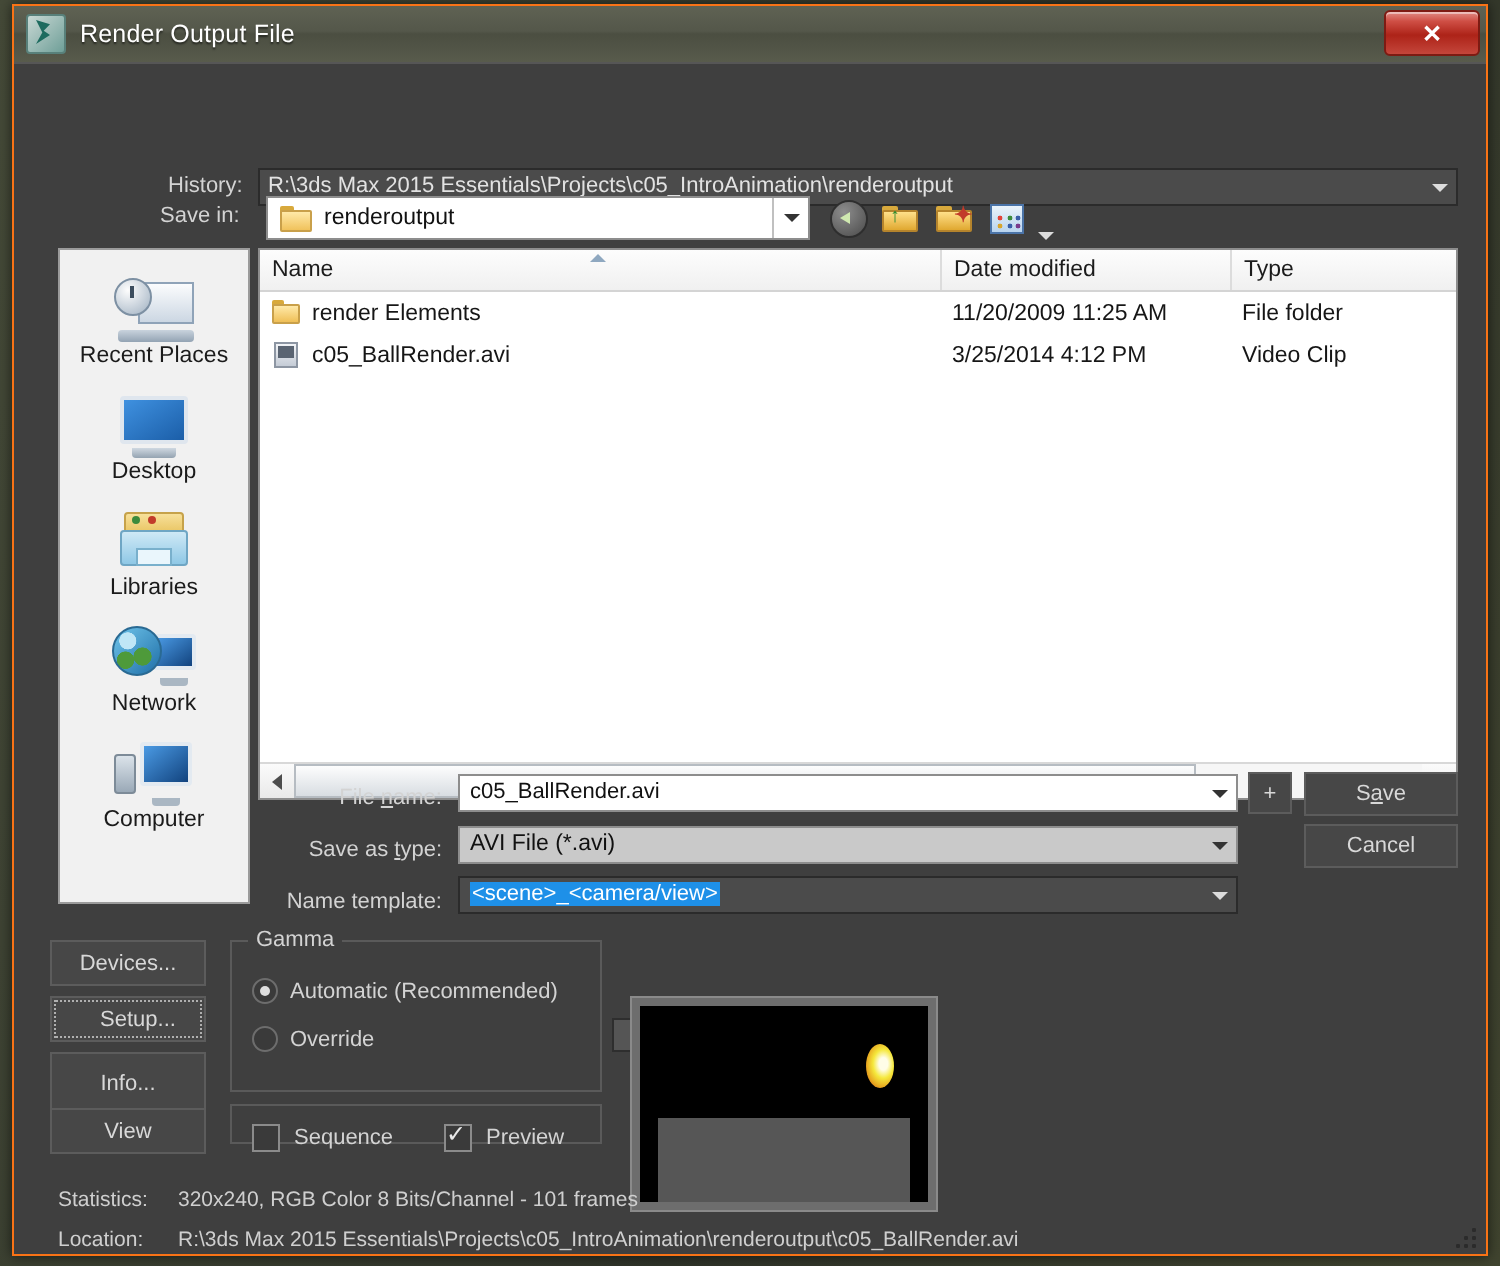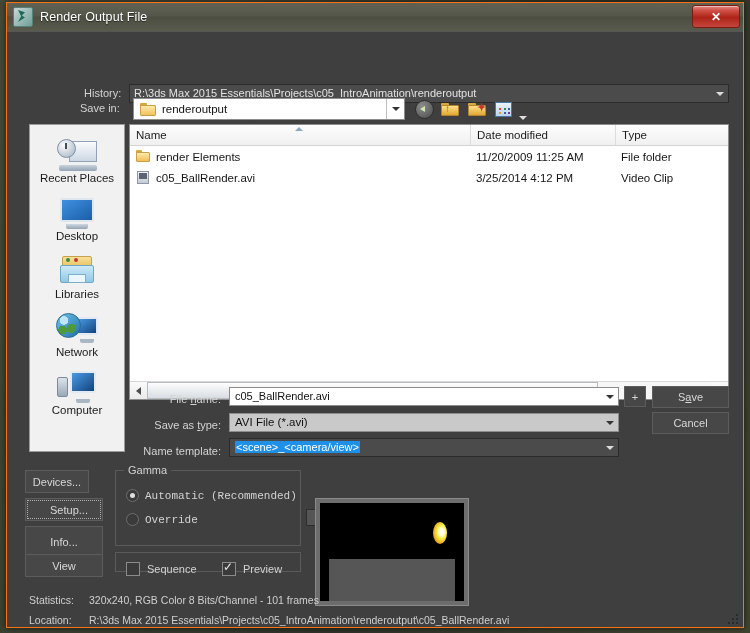--- a/index.html
+++ b/index.html
@@ -317,21 +317,21 @@
 
   
   .group {
     position: absolute; box-sizing: border-box;
     border: 1px solid #5a5a5a;
   }
   .group > .gtitle {
     position: absolute; left: 8px; top: -7px; padding: 0 4px;
     background: #3f3f3f; color: #d3d3d3; font-size: 11px;
   }
-  .radio { position: absolute; display: flex; align-items: center; gap: 6px; cursor: pointer; font-family: Liberation Mono, monospace; }
+  .radio { position: absolute; display: flex; align-items: center; gap: 6px; cursor: pointer; }
   .radio .rbox {
     width: 11px; height: 11px; border-radius: 50%;
     background: #3a3a3a; border: 1px solid #6d6d6d; position: relative; flex:none;
   }
   .radio.on .rbox::after {
     content: ""; position: absolute; left: 2.5px; top: 2.5px; width: 5px; height: 5px;
     border-radius: 50%; background: #dedede;
   }
   .radio .rlbl { font-size: 11px; color: #d3d3d3; white-space: nowrap; }
 
@@ -540,21 +540,21 @@
     <div class="dlgbtn" style="left:645px;top:380px;width:77px;height:22px;">Cancel</div>
 
     <div class="frow" style="left:0;top:410px;width:214px;">
       <span class="lbl">Name template:</span>
     </div>
     <div class="finput" style="left:222px;top:406px;width:390px;">
       <span class="fval sel-text">&lt;scene&gt;_&lt;camera/view&gt;</span>
       <span class="combo-arrow"></span>
     </div>
 
-    <div class="dlgbtn" style="left:18px;top:438px;width:64px;height:23px;">Devices...</div>
+    <div class="dlgbtn" style="left:18px;top:438px;width:78px;height:23px;">Devices...</div>
     <div class="dlgbtn focus" style="left:18px;top:466px;width:78px;height:23px;">Setup...</div>
     <div class="dlgbtn" style="left:18px;top:494px;width:78px;height:31px;">Info...</div>
     <div class="dlgbtn" style="left:18px;top:522px;width:78px;height:23px;">View</div>
 
     <div class="group" style="left:108px;top:438px;width:186px;height:76px;">
       <span class="gtitle">Gamma</span>
       <div class="radio on" style="left:10px;top:18px;">
         <span class="rbox"></span>
         <span class="rlbl">Automatic (Recommended)</span>
       </div>

